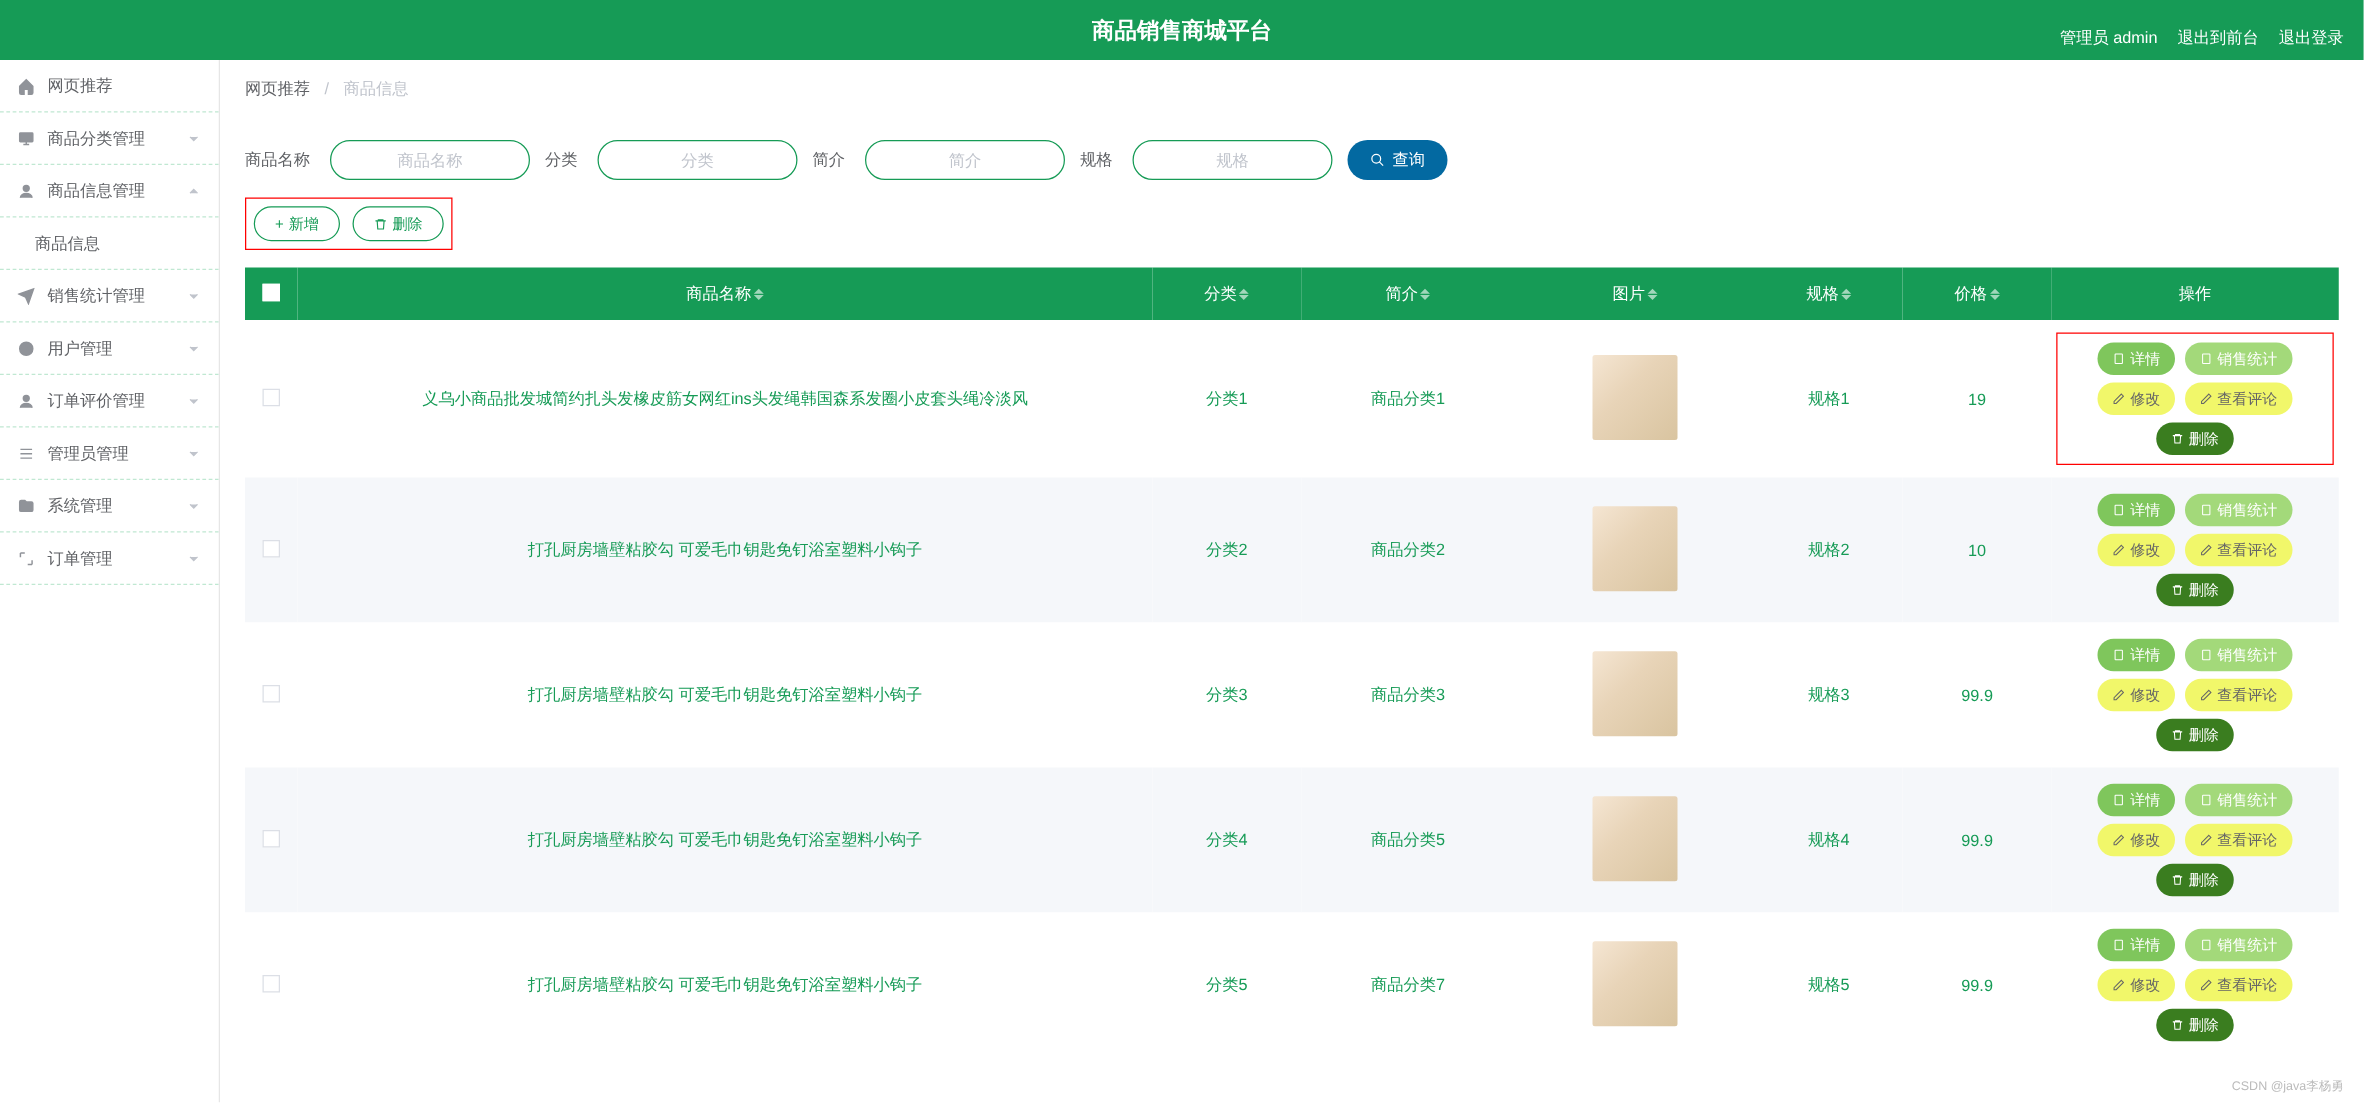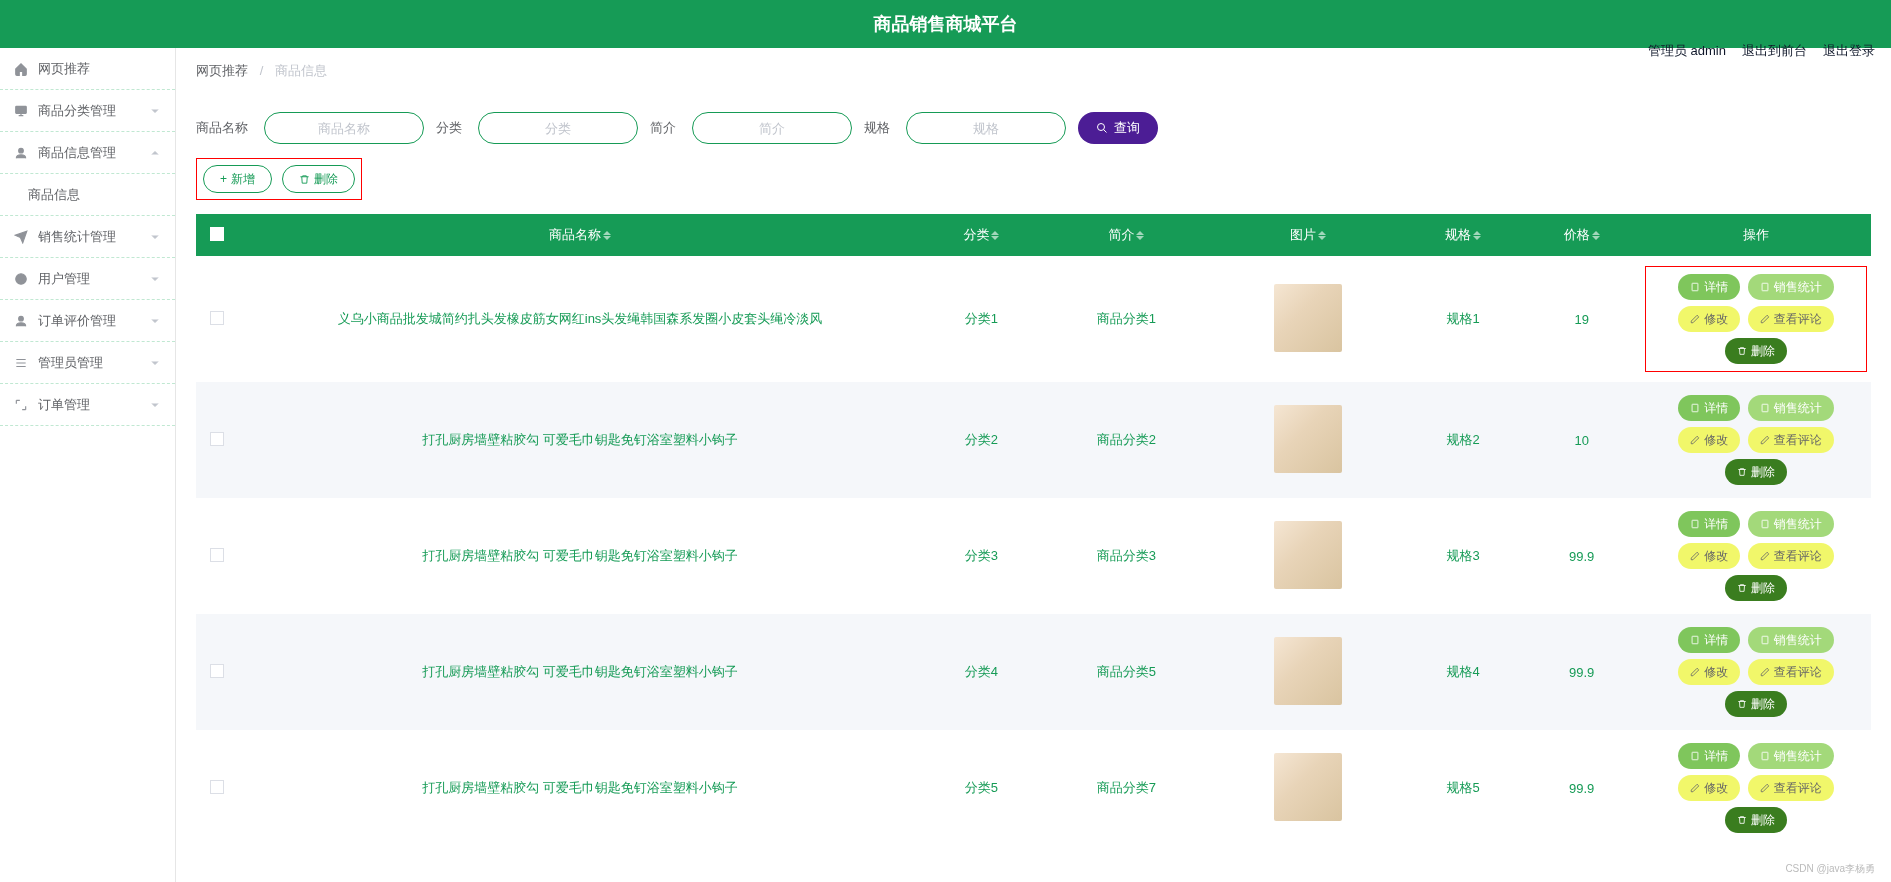--- a/index.html
+++ b/index.html
@@ -1,37 +1,37 @@
 <!DOCTYPE html>
 <html><head>
 <meta charset="utf-8">
 <style>
 * { box-sizing: border-box; margin: 0; padding: 0; }
 body { font-family: "Microsoft YaHei", Arial, sans-serif; font-size: 13px; color: #606266; background: #fff; }
 .header { background: #169b56; height: 48px; display: flex; align-items: center; justify-content: center; position: relative; }
 .header-title { color: #fff; font-size: 18px; font-weight: bold; }
-.header-right { position: absolute; right: 16px; top: 0; height: 60px; display: flex; align-items: flex-end; gap: 16px; color: #0f172a; }
+.header-right { position: absolute; right: 16px; top: 0; height: 60px; display: flex; align-items: center; gap: 16px; color: #ffffff; }
 .header-right span { cursor: pointer; font-size: 13px; }
 .container { display: flex; height: calc(100vh - 48px); }
 .sidebar { width: 176px; background: #fff; border-right: 1px solid #e6e6e6; overflow-y: auto; }
 .sidebar-item { display: flex; align-items: center; height: 42px; padding: 0 14px; border-bottom: 1px dashed #c0e8d2; cursor: pointer; justify-content: space-between; }
 .sidebar-item-left { display: flex; align-items: center; gap: 10px; }
 .sidebar-icon { width: 14px; height: 14px; fill: #909399; }
 .sidebar-label { color: #606266; font-size: 13px; }
 .sidebar-arrow { width: 12px; height: 12px; fill: #c0c4cc; }
 .sidebar-sub { padding-left: 28px; height: 42px; display: flex; align-items: center; border-bottom: 1px dashed #c0e8d2; cursor: pointer; color: #606266; }
 .main { flex: 1; padding: 14px 20px; overflow: auto; background: #fff; }
 .breadcrumb { margin-bottom: 32px; color: #606266; font-size: 13px; }
 .breadcrumb .sep { margin: 0 8px; color: #c0c4cc; }
 .breadcrumb .active { color: #c0c4cc; }
 .search-row { display: flex; align-items: center; gap: 12px; margin-bottom: 14px; flex-wrap: wrap; }
 .search-label { color: #606266; font-size: 13px; margin-right: 4px; }
 .search-input { border: 1px solid #169b56; border-radius: 22px; height: 32px; padding: 0 14px; width: 160px; outline: none; font-size: 13px; text-align: center; color: #606266; }
 .search-input::placeholder { color: #c0c4cc; text-align: center; }
-.search-btn { background: #4c1d95; color: #fff; border: none; border-radius: 22px; height: 32px; padding: 0 18px; cursor: pointer; display: flex; align-items: center; gap: 6px; font-size: 13px; }
+.search-btn { background: #0369a1; color: #fff; border: none; border-radius: 22px; height: 32px; padding: 0 18px; cursor: pointer; display: flex; align-items: center; gap: 6px; font-size: 13px; }
 .action-row { display: flex; gap: 10px; margin-bottom: 14px; border: 1px solid #ff0000; padding: 6px; width: fit-content; }
 .action-btn { border: 1px solid #169b56; color: #169b56; background: #fff; border-radius: 22px; height: 28px; padding: 0 16px; cursor: pointer; display: flex; align-items: center; gap: 4px; font-size: 12px; }
 .table { width: 100%; border-collapse: collapse; }
 .table thead th { background: #169b56; color: #fff; font-weight: normal; padding: 12px 8px; text-align: center; font-size: 13px; }
 .table tbody tr:nth-child(even) { background: #f5f7fa; }
 .table tbody tr:nth-child(odd) { background: #fff; }
 .table td { padding: 16px 8px; text-align: center; color: #169b56; vertical-align: middle; font-size: 13px; }
 .table td.ops { padding: 10px 4px; margin-top: 24px; }
 .checkbox { width: 14px; height: 14px; border: 1px solid #dcdfe6; display: inline-block; background: #fff; }
 .checkbox-h { border: 1px solid #fff; }
@@ -138,20 +138,31 @@
           </svg>
           <span class="sidebar-label">管理员管理</span>
         </div>
         <svg class="sidebar-arrow" viewBox="0 0 24 24" fill="none" stroke="#c0c4cc" stroke-width="2">
           <path d="M6 9l6 6 6-6"></path>
         </svg>
       </div>
       <div class="sidebar-item">
         <div class="sidebar-item-left">
           <svg class="sidebar-icon" viewBox="0 0 24 24" fill="none" stroke="#909399" stroke-width="2">
+            <path d="M3 6a2 2 0 012-2h5l2 2h7a2 2 0 012 2v9a2 2 0 01-2 2H5a2 2 0 01-2-2z"></path>
+          </svg>
+          <span class="sidebar-label">系统管理</span>
+        </div>
+        <svg class="sidebar-arrow" viewBox="0 0 24 24" fill="none" stroke="#c0c4cc" stroke-width="2">
+          <path d="M6 9l6 6 6-6"></path>
+        </svg>
+      </div>
+      <div class="sidebar-item">
+        <div class="sidebar-item-left">
+          <svg class="sidebar-icon" viewBox="0 0 24 24" fill="none" stroke="#909399" stroke-width="2">
             <path d="M4 4h6M4 4v6M20 20h-6M20 20v-6"></path>
           </svg>
           <span class="sidebar-label">订单管理</span>
         </div>
         <svg class="sidebar-arrow" viewBox="0 0 24 24" fill="none" stroke="#c0c4cc" stroke-width="2">
           <path d="M6 9l6 6 6-6"></path>
         </svg>
       </div>
     </div>
 

